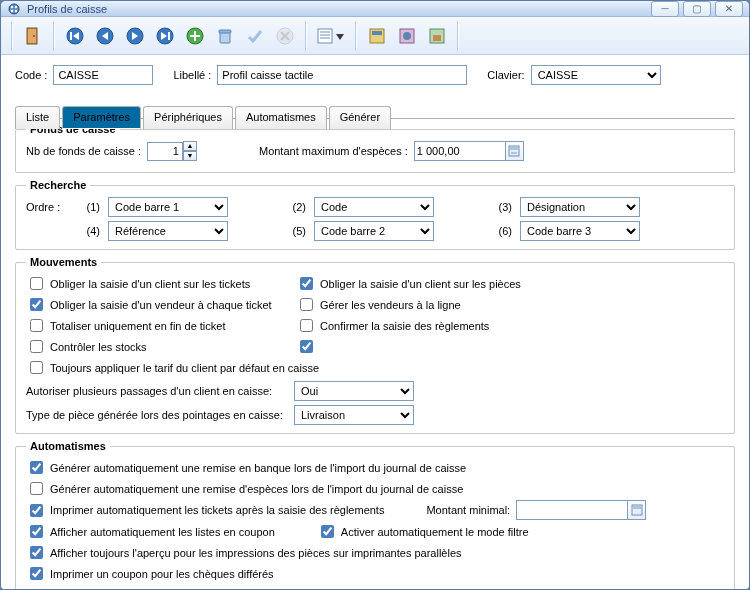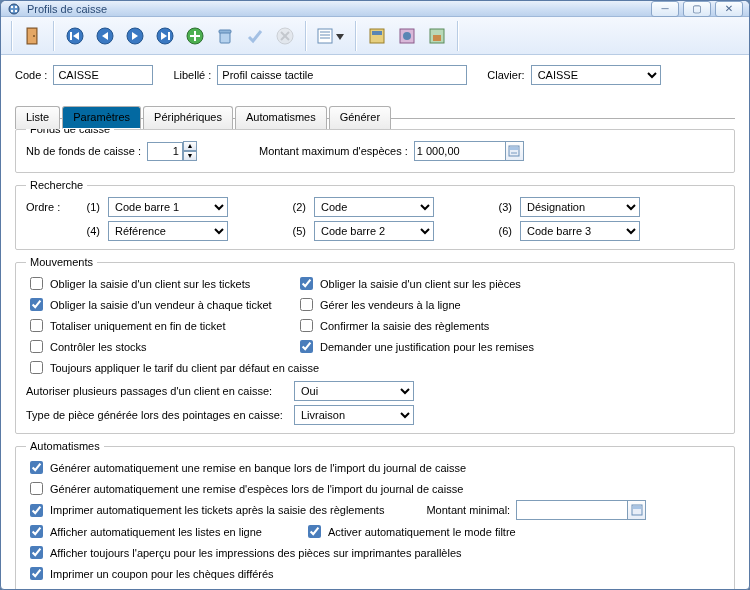--- a/index.html
+++ b/index.html
@@ -15,21 +15,21 @@
   .tbtn { width:28px; height:28px; border:1px solid transparent; border-radius:3px; display:flex;align-items:center;justify-content:center; }
   .content { padding: 10px 14px 8px 14px; }
   .row { display:flex; align-items:center; gap:6px; margin-bottom:10px;}
   label.lbl { color:#000; }
   input[type=text].field { height:20px; border:1px solid #7f9db9; padding:2px 4px; background:#fff;}
   select.field { height:20px; border:1px solid #7f9db9; background:#fff; padding:0 2px;}
   .tabs { display:flex; border-bottom:1px solid #b0b0b0; margin-bottom:4px; }
   .tab { padding:4px 10px 5px 10px; border:1px solid #b0b0b0; border-bottom:none; margin-right:2px; background:linear-gradient(180deg,#fdfdfd,#ececec); border-radius:3px 3px 0 0; position:relative; top:11px;}
   .tab.active { background:#0369a1; border-bottom:1px solid #fff; }
   fieldset { border:1px solid #c8c8c8; border-radius:2px; margin:0 0 6px 0; padding:6px 10px 8px 10px; }
-  legend { padding:0 4px; color:#000; }
+  legend { padding:0 4px; color:#000;font-weight:bold; }
   .frow { display:flex; align-items:center; gap:6px; margin-bottom:3px; flex-wrap:wrap;}
   .spin { display:inline-flex; align-items:center; }
   .spin input { width:36px; height:19px; border:1px solid #7f9db9; text-align:right; padding-right:3px;}
   .spinbtns { display:flex; flex-direction:column; }
   .spinbtns button { width:14px; height:10px; border:1px solid #7f9db9; background:linear-gradient(180deg,#fdfdfd,#e2e9f3); font-size:7px; line-height:6px; padding:0;}
   .numbox { display:inline-flex; align-items:center; border:1px solid #7f9db9;}
   .numbox input { border:none; width:90px; height:18px; text-align:left; padding-right:4px;}
   .numbox .calc { width:18px; height:18px; border-left:1px solid #7f9db9; display:flex;align-items:center;justify-content:center; background:linear-gradient(180deg,#fdfdfd,#e8eef8);}
   .chk { display:inline-flex; align-items:center; gap:4px; }
   .chk input { width:13px; height:13px; accent-color:#4a7dbb;}
@@ -255,21 +255,20 @@
         <label class="chk">
             <input type="checkbox" style="">
             <span>Confirmer la saisie des règlements</span>
           </label>
         <label class="chk">
             <input type="checkbox" style="">
             <span>Contrôler les stocks</span>
           </label>
         <label class="chk">
             <input type="checkbox" checked="" style="">
-            <span>Demander une justification pour les remises</span>
           </label>
       </div>
       <label class="chk" style="margin-top:2px">
           <input type="checkbox" style="">
           <span>Toujours appliquer le tarif du client par défaut en caisse</span>
         </label>
       <div class="selrow">
         <label class="lbl">Autoriser plusieurs passages d'un client en caisse:</label>
         <select class="field"><option>Oui</option></select>
       </div>
@@ -306,21 +305,21 @@
               <svg width="12" height="12">
                 <rect x="1" y="1" width="10" height="10" fill="#e8eef8" stroke="#6a8fb8"></rect>
                 <rect x="2" y="2" width="8" height="3" fill="#a8c4e4"></rect>
               </svg>
             </span>
         </span>
       </div>
       <div class="frow">
         <label class="chk">
             <input type="checkbox" checked="" style="">
-            <span>Afficher automatiquement les listes en ligne</span>
+            <span>Afficher automatiquement les listes en coupon</span>
           </label>
         <span style="width:30px"></span>
         <label class="chk">
             <input type="checkbox" checked="" style="">
             <span>Activer automatiquement le mode filtre</span>
           </label>
       </div>
       <div class="frow">
           <label class="chk">
             <input type="checkbox" checked="" style="">

